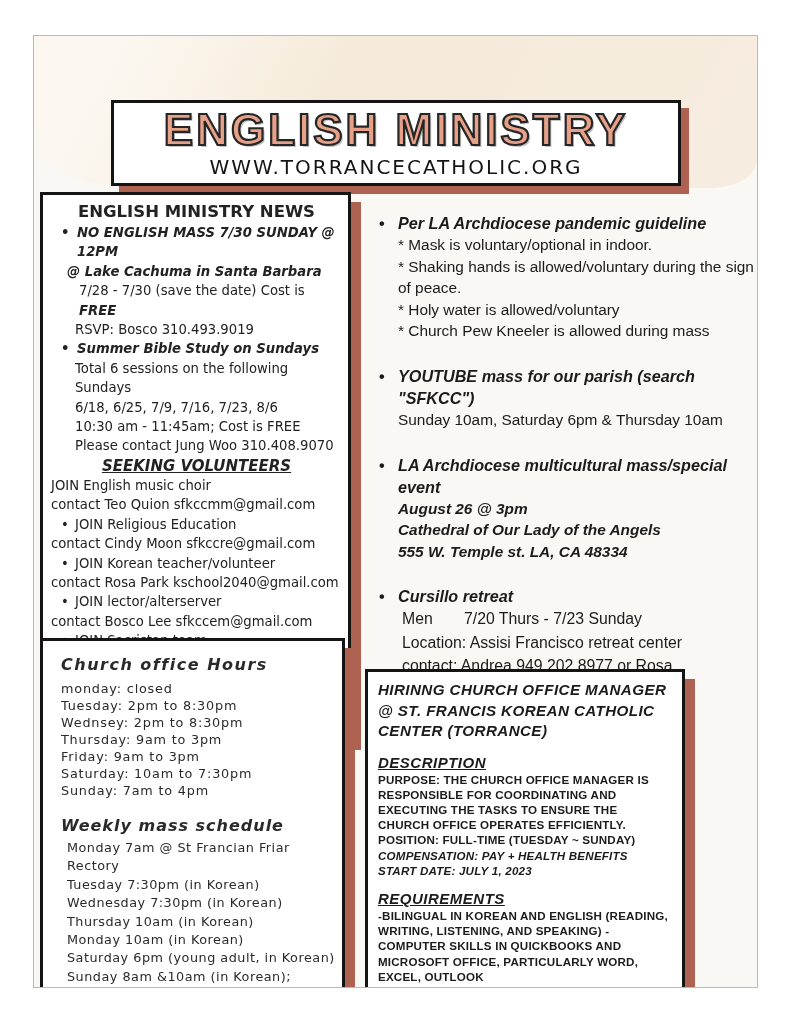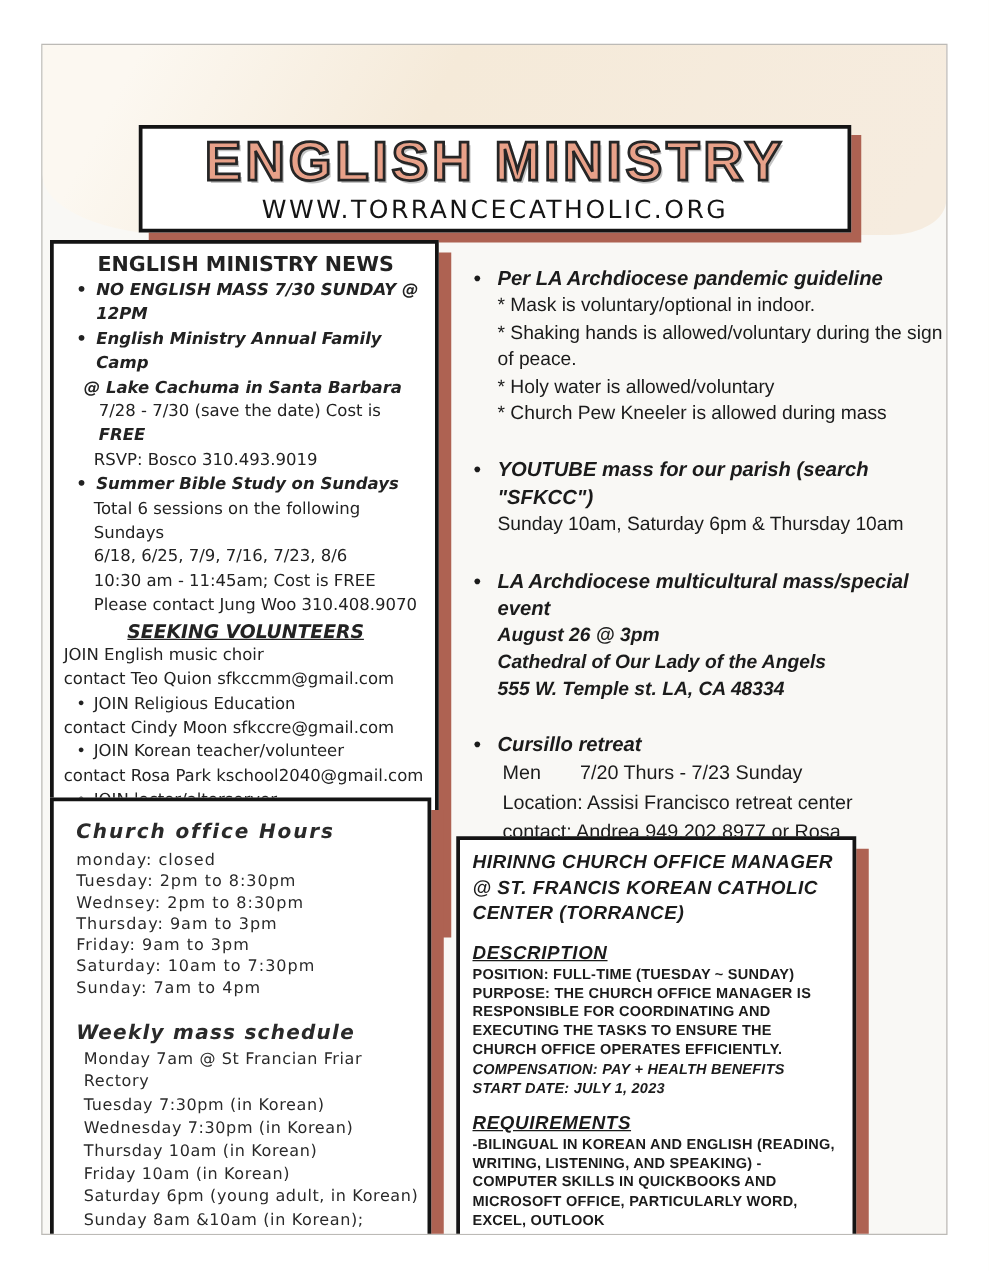--- a/index.html
+++ b/index.html
@@ -84,21 +84,20 @@
   <div class="cream-band"></div>
 
   <div class="shadow-box header-box">
     <div class="ministry-title">ENGLISH MINISTRY</div>
     <div class="site-url">WWW.TORRANCECATHOLIC.ORG</div>
   </div>
 
   <div class="shadow-box news-box">
     <div class="news-heading">ENGLISH MINISTRY NEWS</div>
     <div class="n-line n-bullet">NO ENGLISH MASS 7/30 SUNDAY @ 12PM</div>
-    <div class="n-line n-bullet">English Ministry Annual Family Camp</div>
     <div class="n-line n-sub-loc">@ Lake Cachuma in Santa Barbara</div>
     <div class="n-line n-sub"><span>7/28 - 7/30 (save the date) Cost is </span><span class="free">FREE</span></div>
     <div class="n-line n-sub2">RSVP: Bosco 310.493.9019</div>
     <div class="n-line n-bullet">Summer Bible Study on Sundays</div>
     <div class="n-line n-sub2">Total 6 sessions on the following Sundays</div>
     <div class="n-line n-sub2">6/18, 6/25, 7/9, 7/16, 7/23, 8/6</div>
     <div class="n-line n-sub2">10:30 am -  11:45am;  Cost is FREE</div>
     <div class="n-line n-sub2">Please contact Jung Woo 310.408.9070</div>
     <div class="vol-heading">SEEKING VOLUNTEERS</div>
     <div class="vol-role">JOIN English music choir</div>
@@ -146,29 +145,29 @@
     <div class="office-line">Wednsey: 2pm to 8:30pm</div>
     <div class="office-line">Thursday: 9am to 3pm</div>
     <div class="office-line">Friday: 9am to 3pm</div>
     <div class="office-line">Saturday: 10am to 7:30pm</div>
     <div class="office-line">Sunday: 7am to 4pm</div>
     <div class="mass-heading">Weekly mass schedule</div>
     <div class="mass-line">Monday 7am @ St Francian Friar Rectory</div>
     <div class="mass-line">Tuesday 7:30pm (in Korean)</div>
     <div class="mass-line">Wednesday 7:30pm (in Korean)</div>
     <div class="mass-line">Thursday 10am (in Korean)</div>
-    <div class="mass-line">Friday 10am (in Korean)</div>
+    <div class="mass-line">Monday 10am (in Korean)</div>
     <div class="mass-line">Saturday 6pm (young adult, in Korean)</div>
     <div class="mass-line">Sunday 8am &amp;10am (in Korean);</div>
     <div class="mass-line">12pm (in English)</div>
   </div>
 
   <div class="shadow-box job-box">
     <div class="job-heading">HIRINNG CHURCH OFFICE MANAGER @ ST. FRANCIS KOREAN CATHOLIC CENTER (TORRANCE)</div>
     <div class="job-sec-heading">DESCRIPTION</div>
+    <div class="job-body">PURPOSE: THE CHURCH OFFICE MANAGER IS RESPONSIBLE FOR COORDINATING AND EXECUTING THE TASKS TO ENSURE THE CHURCH OFFICE OPERATES EFFICIENTLY.</div>
     <div class="job-body">POSITION: FULL-TIME (TUESDAY ~ SUNDAY)</div>
-    <div class="job-body">PURPOSE: THE CHURCH OFFICE MANAGER IS RESPONSIBLE FOR COORDINATING AND EXECUTING THE TASKS TO ENSURE THE CHURCH OFFICE OPERATES EFFICIENTLY.</div>
     <div class="job-body bi">COMPENSATION: PAY + HEALTH BENEFITS</div>
     <div class="job-body bi">START DATE: JULY 1, 2023</div>
     <div class="job-sec-heading">REQUIREMENTS</div>
     <div class="job-body">-BILINGUAL IN KOREAN AND ENGLISH (READING, WRITING, LISTENING, AND SPEAKING)  - COMPUTER SKILLS IN QUICKBOOKS AND MICROSOFT OFFICE, PARTICULARLY WORD, EXCEL, OUTLOOK</div>
   </div>
 </div>
 
 </body></html>

